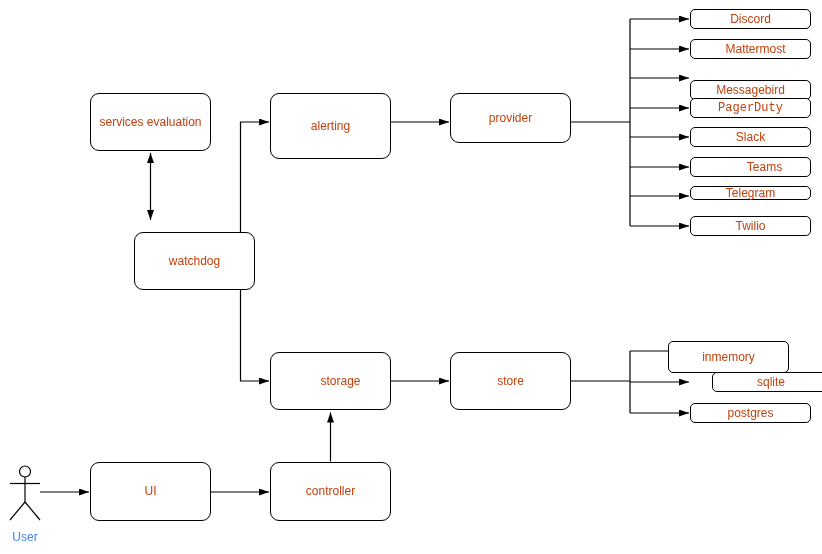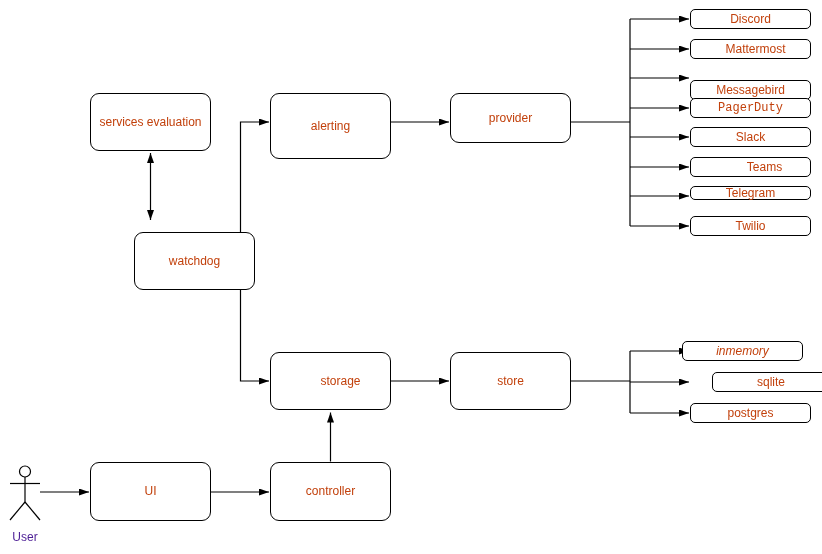--- a/index.html
+++ b/index.html
@@ -39,21 +39,21 @@
   .node.small {
     border-radius: 5px;
   }
   .actor-label {
     position: absolute;
     left: 5px;
     top: 530px;
     width: 40px;
     text-align: center;
     font-size: 12px;
-    color: #4c1d95;
+    color: #3b82f6;
   }
 </style>
 </head>
 <body>
 
 <div class="canvas">
 
   <svg class="edges-layer" width="822" height="554" viewBox="0 0 822 554" fill="none" stroke="#000000" stroke-width="1.2">
     <defs>
       <marker id="arrow" viewBox="0 0 10 7" refX="10" refY="3.5" markerWidth="10" markerHeight="7" markerUnits="userSpaceOnUse" orient="auto-start-reverse">
@@ -121,19 +121,19 @@
 
   <div class="node small" style="left:690px; top:9px; width:121px; height:20px;">Discord</div>
   <div class="node small" style="left:690px; top:39px; width:121px; height:20px;padding-left:10px;">Mattermost</div>
   <div class="node small" style="left:690px; top:80px; width:121px; height:20px;">Messagebird</div>
   <div class="node small" style="left:690px; top:98px; width:121px; height:20px;font-family:Liberation Mono, monospace;">PagerDuty</div>
   <div class="node small" style="left:690px; top:127px; width:121px; height:20px;">Slack</div>
   <div class="node small" style="left:690px; top:157px; width:121px; height:20px;padding-left:28px;">Teams</div>
   <div class="node small" style="left:690px; top:186px; width:121px; height:14px;">Telegram</div>
   <div class="node small" style="left:690px; top:216px; width:121px; height:20px;">Twilio</div>
 
-  <div class="node small" style="left:682px; top:341px; width:121px; height:20px;font-style:italic;">inmemory</div>
+  <div class="node small" style="left:668px; top:341px; width:121px; height:32px;">inmemory</div>
   <div class="node small" style="left:712px; top:372px; width:118px; height:20px;">sqlite</div>
   <div class="node small" style="left:690px; top:403px; width:121px; height:20px;">postgres</div>
 
   <div class="actor-label">User</div>
 
 </div>
 
 </body></html>

